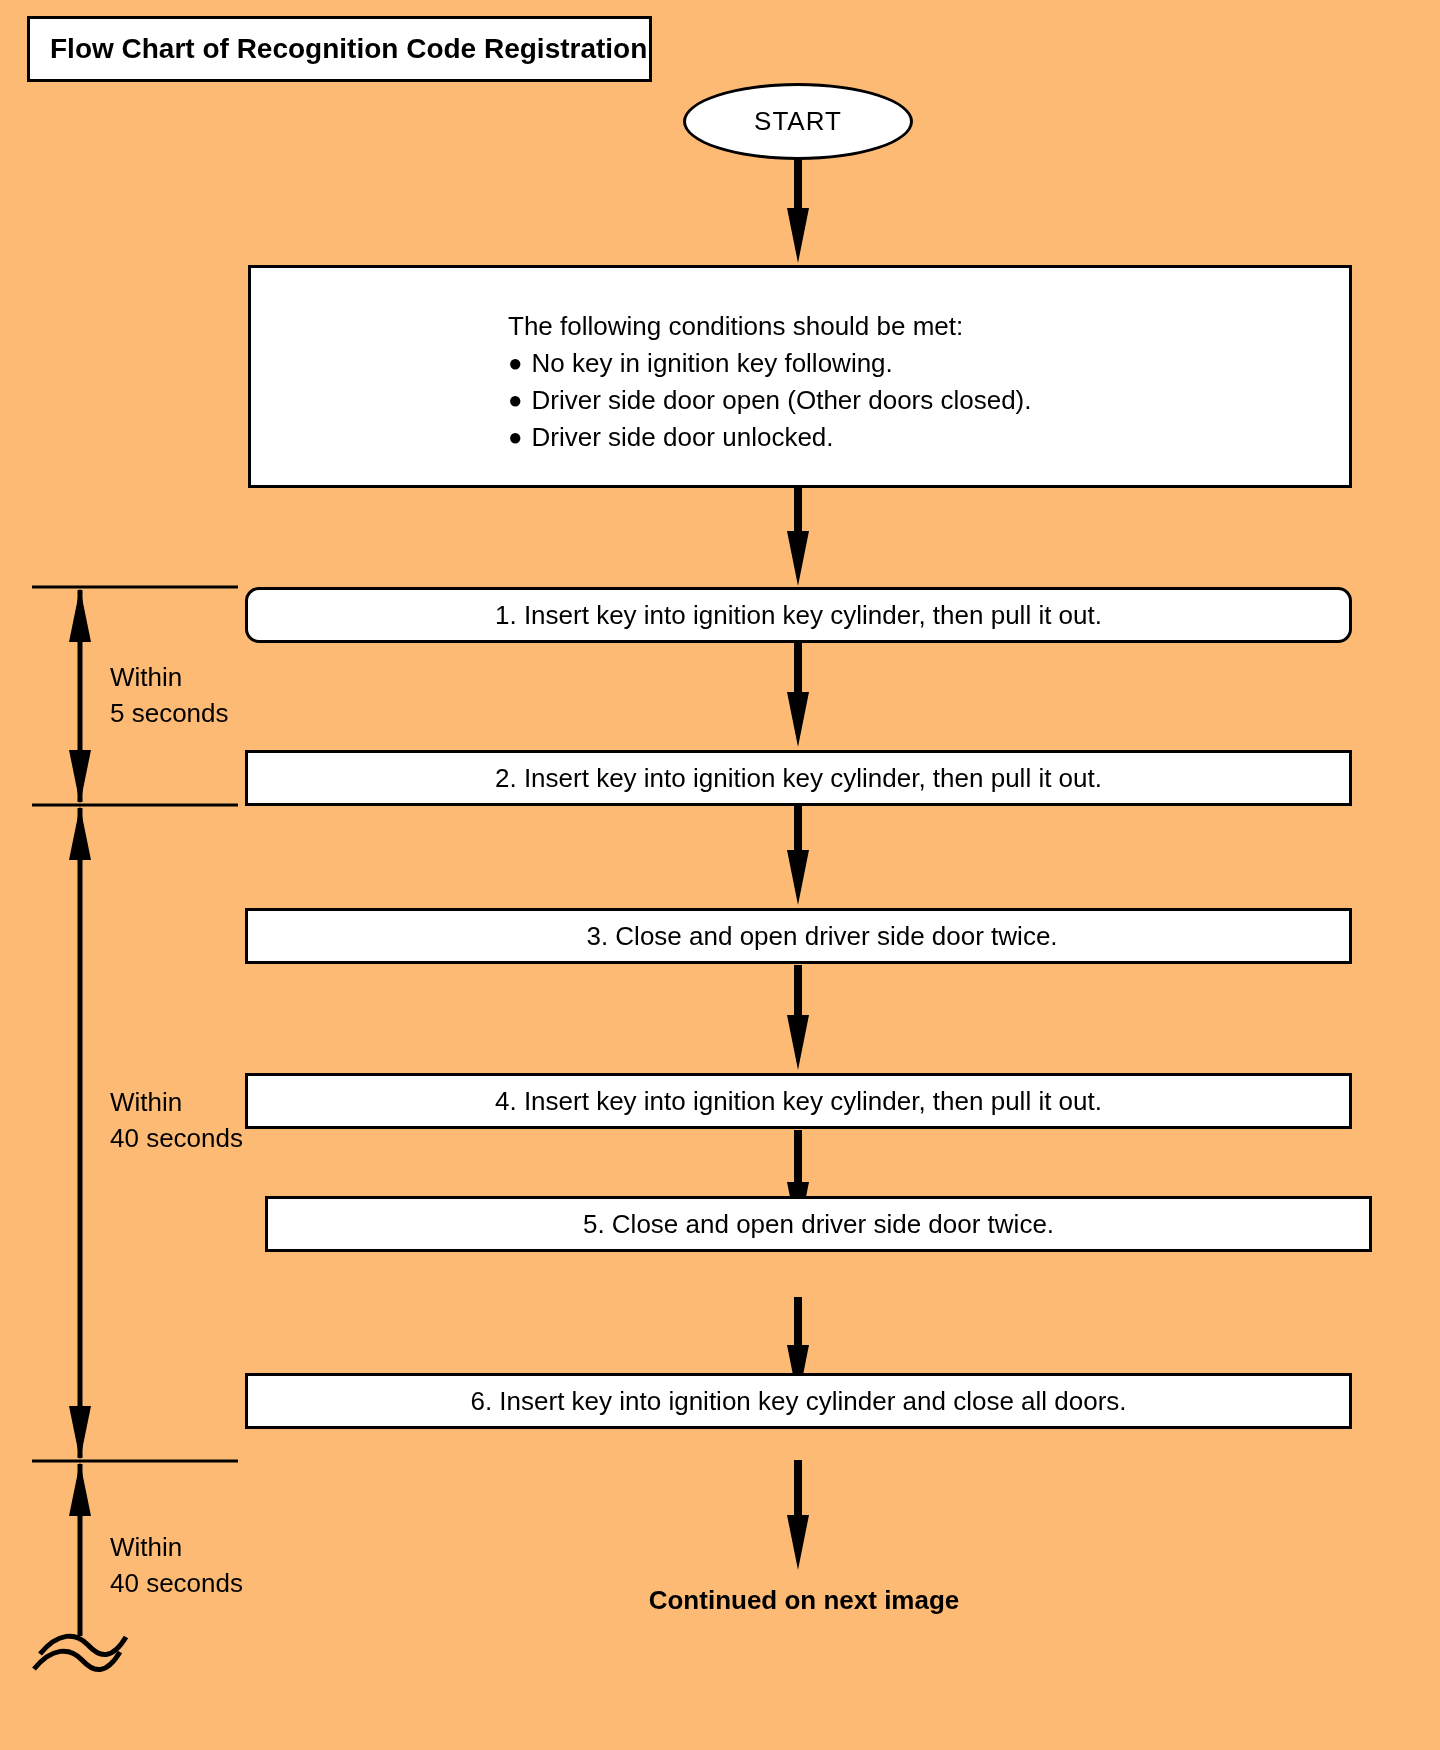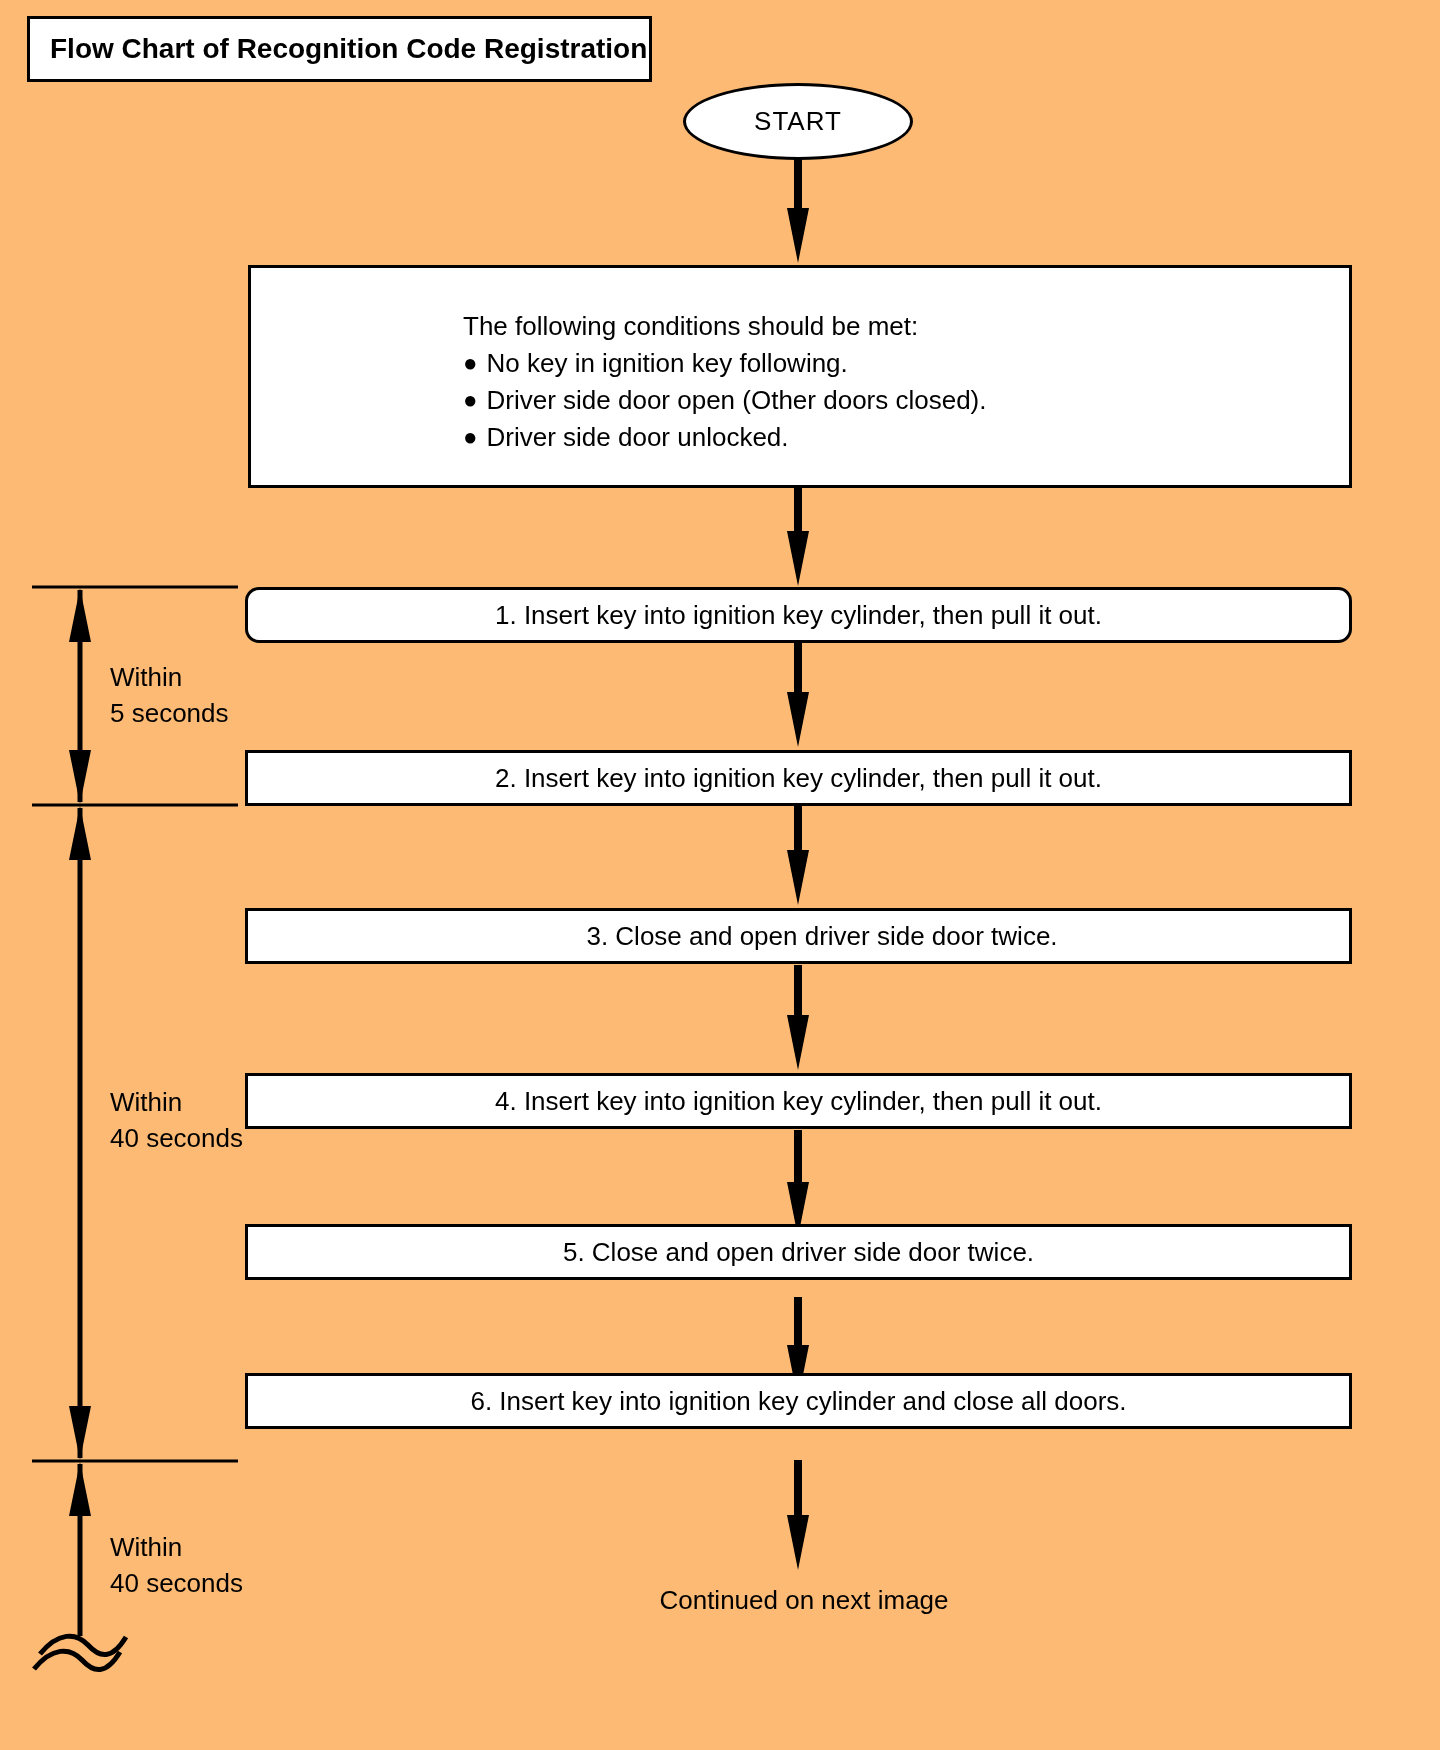--- a/index.html
+++ b/index.html
@@ -48,21 +48,21 @@
   .conditions-box {
     position: absolute;
     left: 248px; top: 265px;
     width: 1104px; height: 223px;
     border: 3px solid #000;
     background: #fff;
     padding: 40px 10px 0 212px;
     font-size: 26px;
     line-height: 37px;
   }
-  .cond-line { display: block; white-space: nowrap; }
+  .cond-line { display: block; white-space: nowrap; margin-left: 45px; }
   .bullet {
     display: inline-block;
     font-size: 24px;
     margin-right: 9px;
     transform: translateY(-1px);
   }
 
   .step-box {
     position: absolute;
     left: 245px;
@@ -70,21 +70,21 @@
     border: 3px solid #000;
     background: #fff;
     display: flex; align-items: center; justify-content: center;
     font-size: 26px;
     white-space: nowrap;
   }
   .step-1 { top: 587px; border-radius: 14px; }
   .step-2 { top: 750px; }
   .step-3 { top: 908px; padding-left: 47px; }
   .step-4 { top: 1073px; }
-  .step-5 { top: 1224px; }
+  .step-5 { top: 1196px; margin-left: 20px; }
   .step-6 { top: 1373px; }
 
   .timer-label {
     position: absolute;
     left: 88px;
     font-size: 26px;
     line-height: 36px;
     white-space: nowrap;
     background: transparent;
     margin-left: 22px;
@@ -93,20 +93,21 @@
   .timer-1 { top: 1084px; }
   .timer-2 { top: 1529px; }
 
   .continued-note {
     position: absolute;
     left: 598px; top: 1585px;
     width: 412px;
     text-align: center;
     font-size: 26px;
     white-space: nowrap;
+    font-weight: bold;
   }
 </style>
 </head>
 <body>
 
 <div class="canvas">
 
   <svg class="connector-layer" viewBox="0 0 1440 1750" xmlns="http://www.w3.org/2000/svg">
     <g stroke="#000" fill="#000">
 

